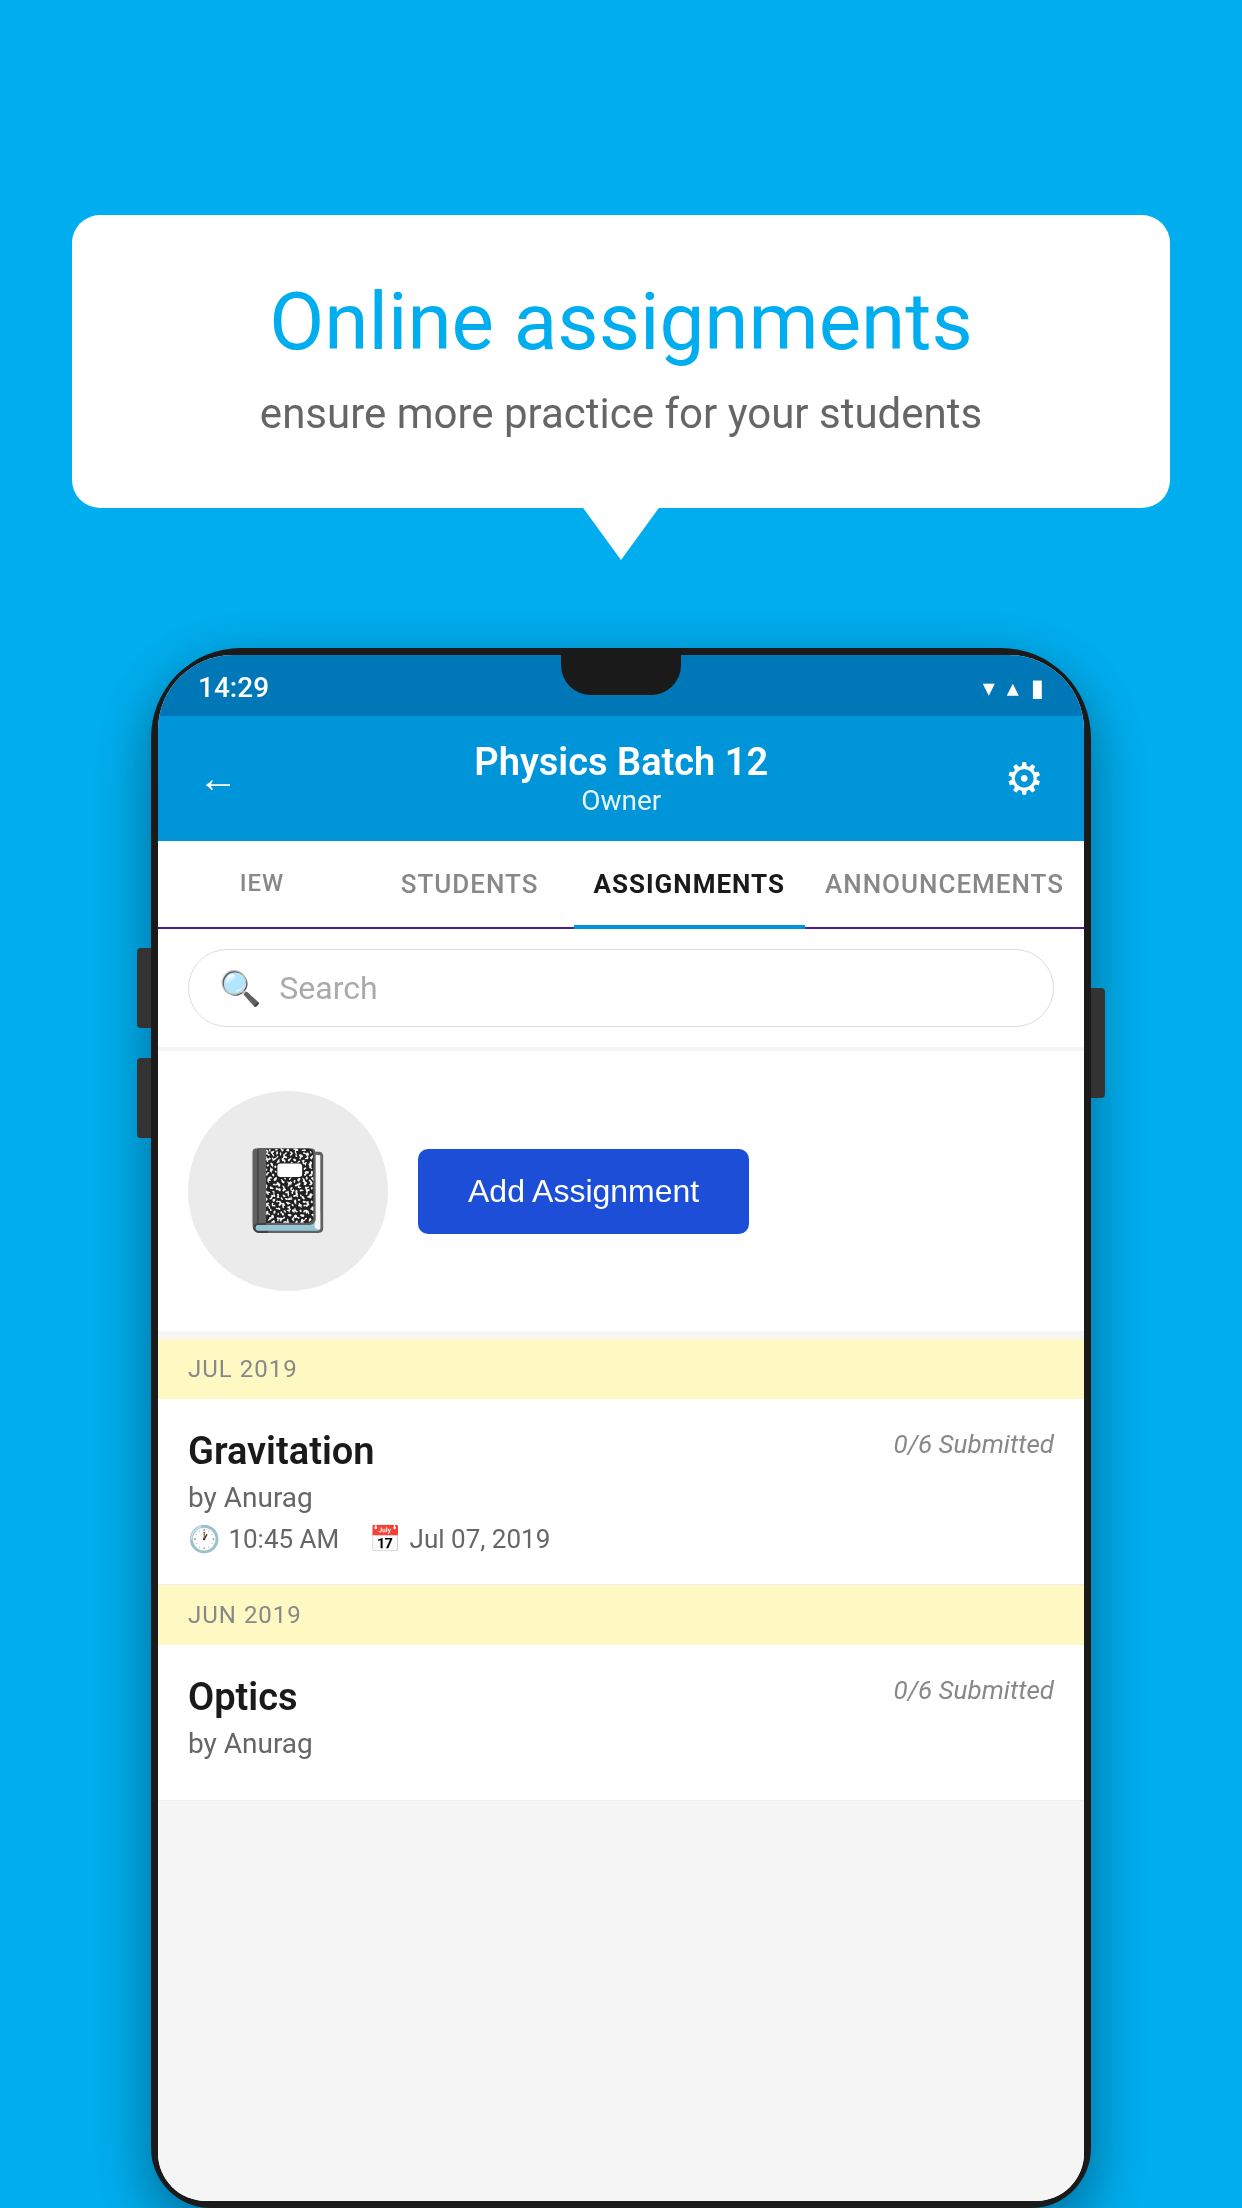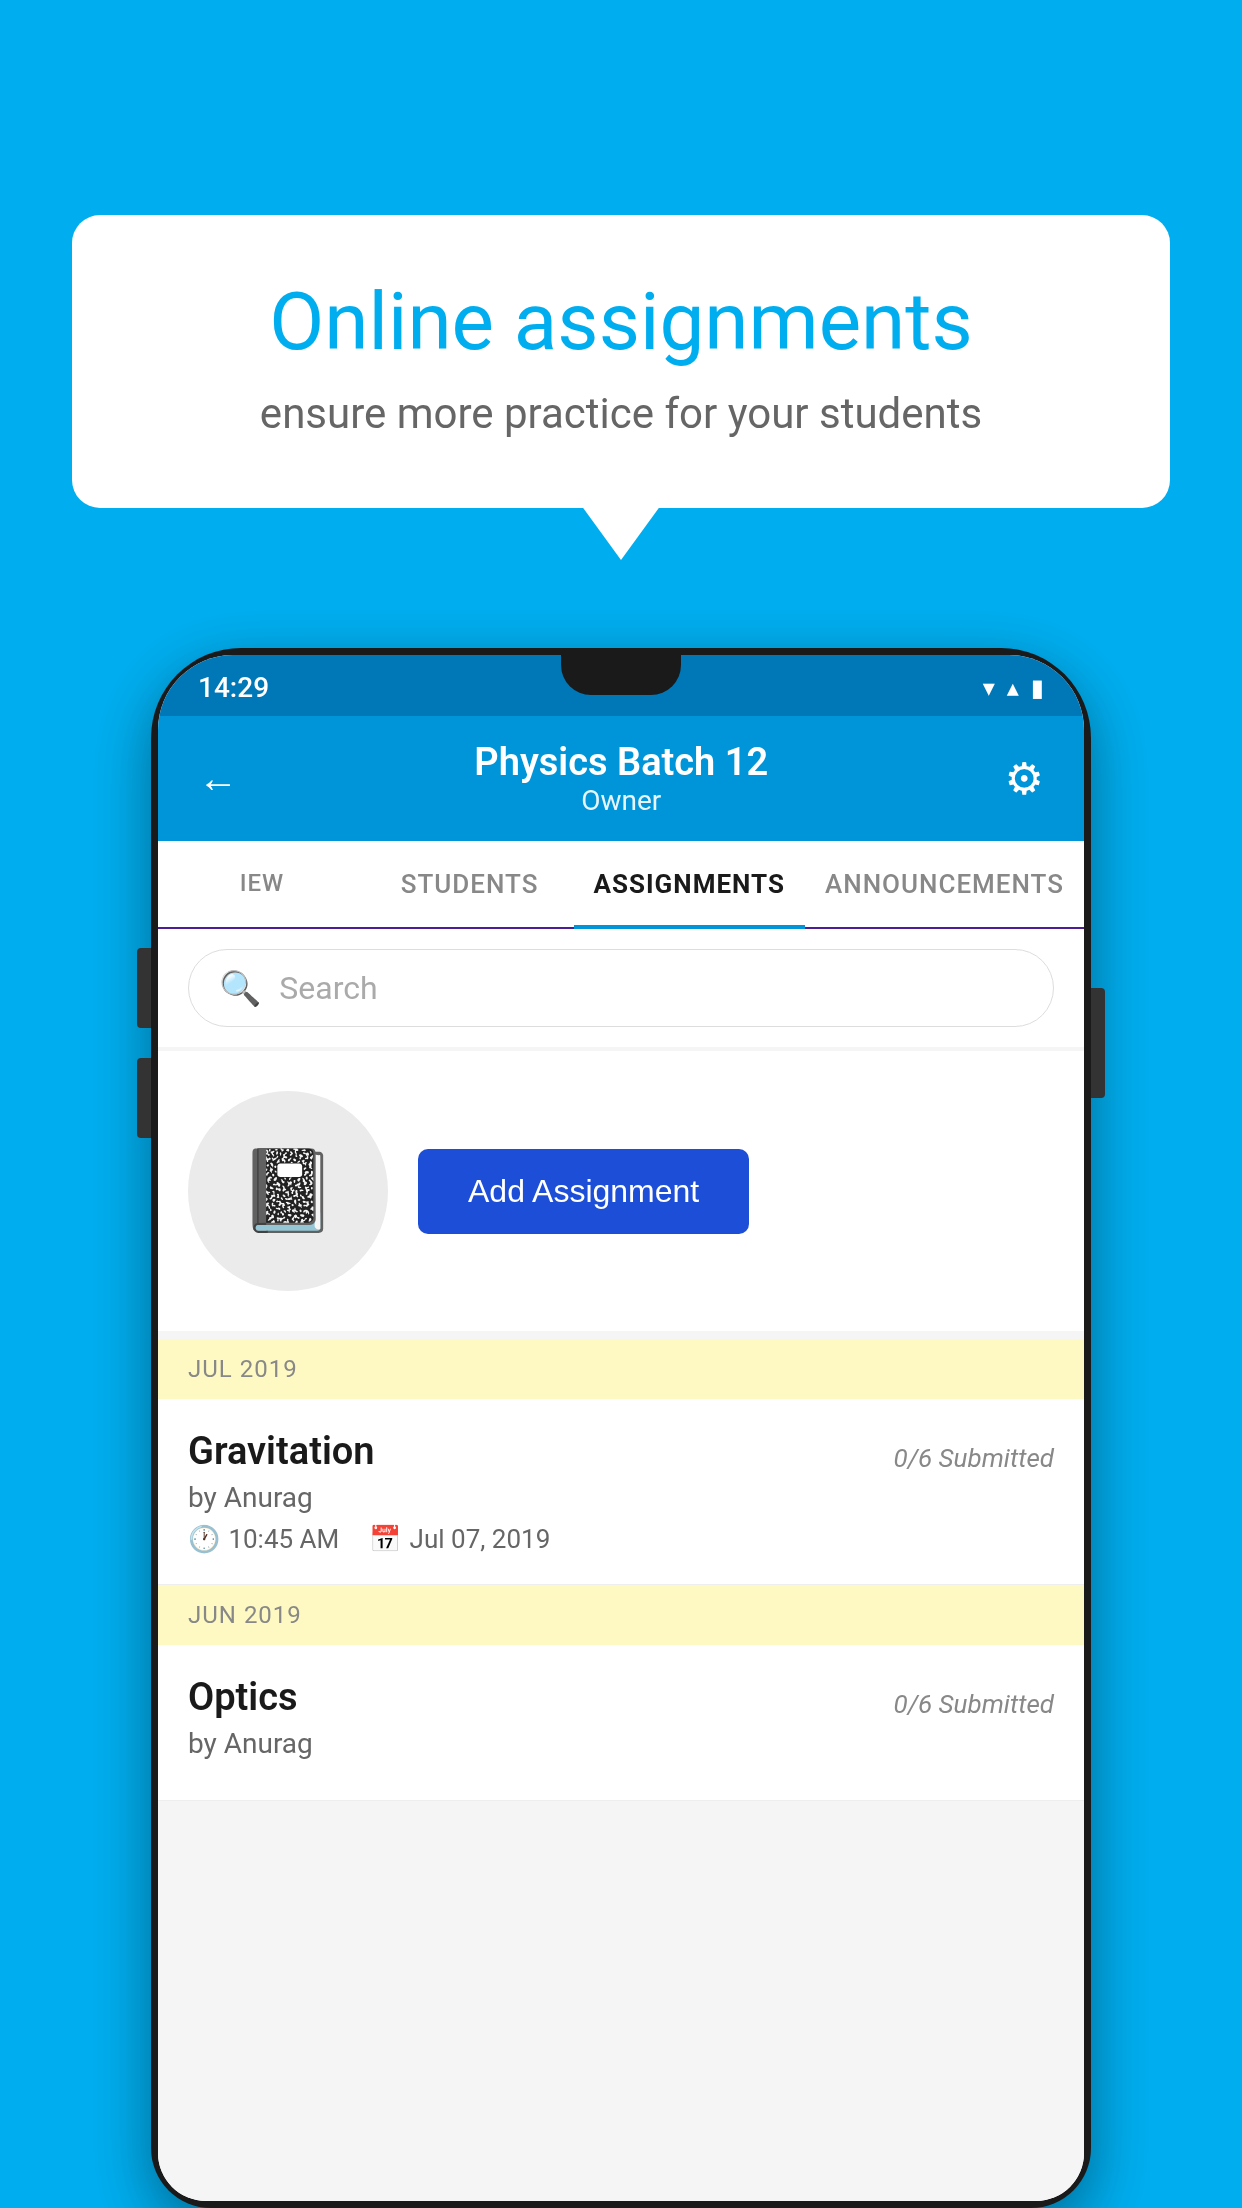--- a/index.html
+++ b/index.html
@@ -267,21 +267,21 @@
 
     
     .assignment-item {
       background: white;
       padding: 30px 30px;
       border-bottom: 1px solid #eee;
     }
     .assignment-top {
       display: flex;
       justify-content: space-between;
-      align-items: flex-end;
+      align-items: flex-start;
       margin-bottom: 8px;
       gap: 20px;
     }
     .assignment-name {
       font-size: 38px;
       font-weight: 600;
       color: #1a1a1a;
     }
     .assignment-submitted {
       font-size: 26px;

